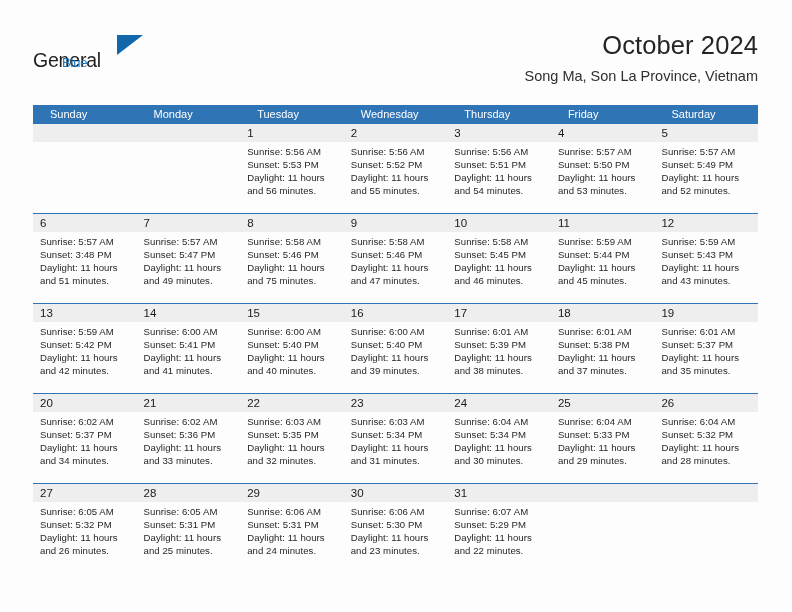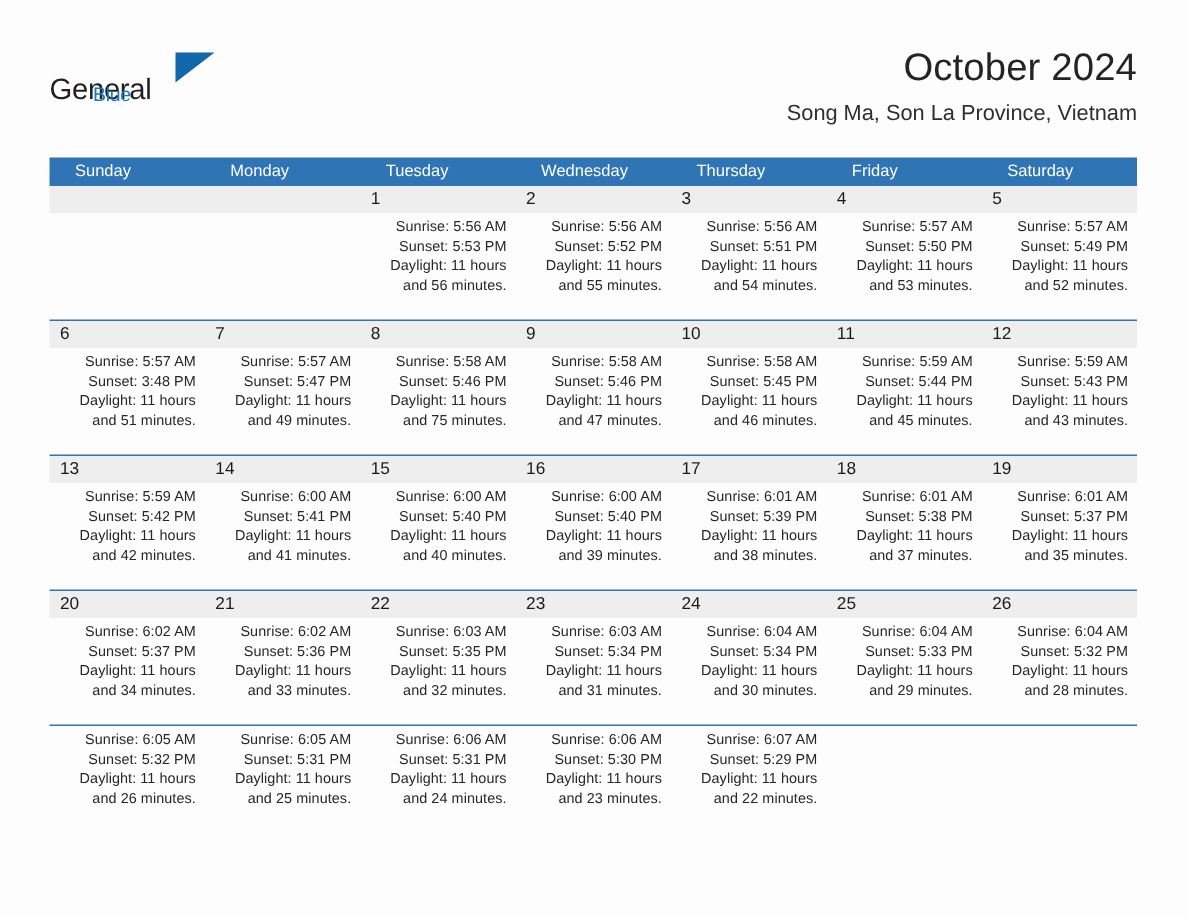--- a/index.html
+++ b/index.html
@@ -129,21 +129,20 @@
   .daynum-cell {
     flex: 1 1 0;
     font-size: 11.5px;
     line-height: 18px;
     color: #1a1a1a;
     padding-left: 7px;
   }
   .body-cell {
     flex: 1 1 0;
     padding: 3px 6px 0 7px;
-    text-align: right;
   }
   .body-cell .line {
     font-size: 9.6px;
     line-height: 13.1px;
     color: #272727;
     white-space: nowrap;
     letter-spacing: 0.05px;
   }
   .empty { visibility: hidden; }
 </style>
@@ -382,20 +381,29 @@
             </div>
             <div class="body-cell">
               <div class="line">Sunrise: 6:04 AM</div>
               <div class="line">Sunset: 5:32 PM</div>
               <div class="line">Daylight: 11 hours</div>
               <div class="line">and 28 minutes.</div>
             </div>
           </div>
         </div>
         <div class="week">
+          <div class="week-daynums">
+            <div class="daynum-cell">27</div>
+            <div class="daynum-cell">28</div>
+            <div class="daynum-cell">29</div>
+            <div class="daynum-cell">30</div>
+            <div class="daynum-cell">31</div>
+            <div class="daynum-cell empty"></div>
+            <div class="daynum-cell empty"></div>
+          </div>
           <div class="week-bodies">
             <div class="body-cell">
               <div class="line">Sunrise: 6:05 AM</div>
               <div class="line">Sunset: 5:32 PM</div>
               <div class="line">Daylight: 11 hours</div>
               <div class="line">and 26 minutes.</div>
             </div>
             <div class="body-cell">
               <div class="line">Sunrise: 6:05 AM</div>
               <div class="line">Sunset: 5:31 PM</div>

